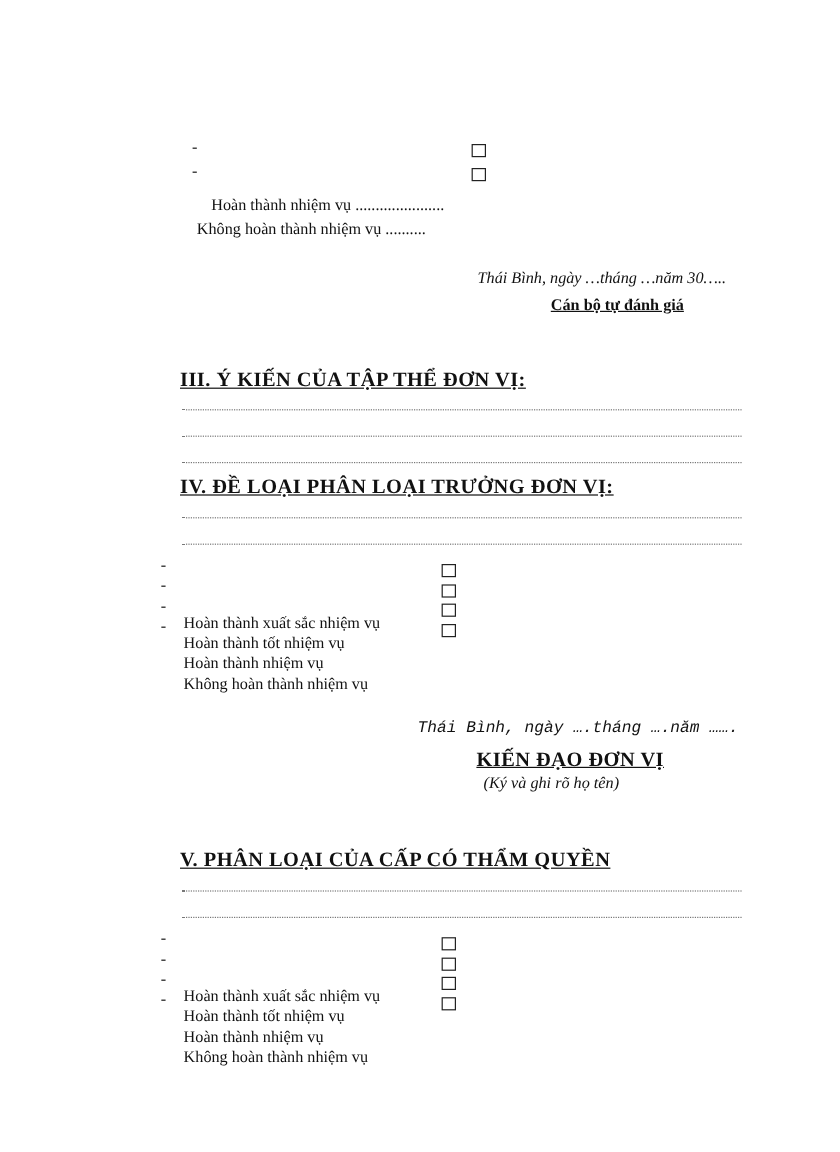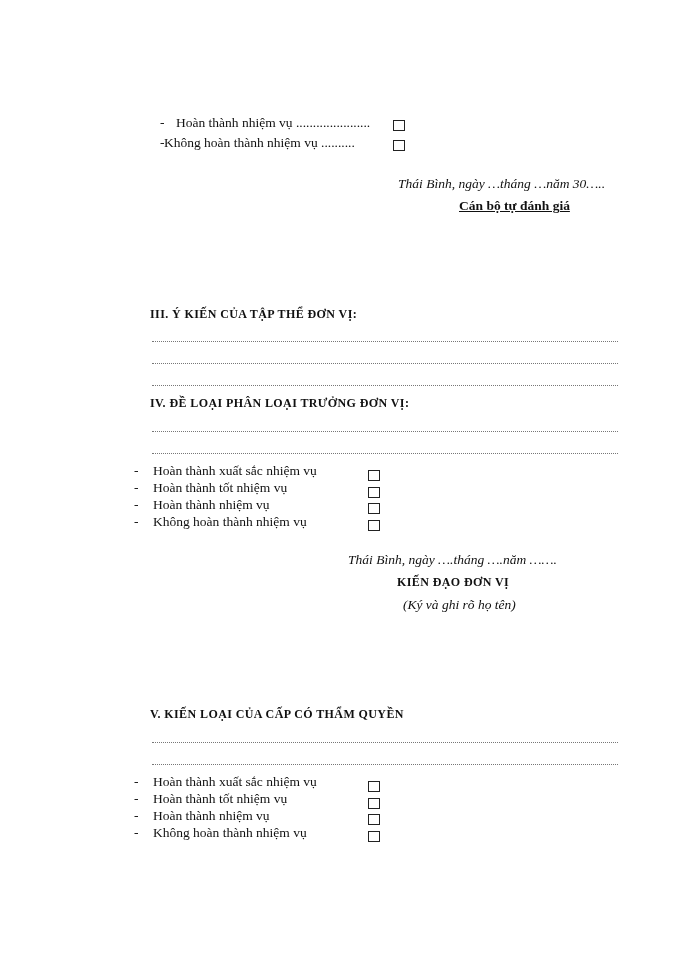--- a/index.html
+++ b/index.html
@@ -1,22 +1,22 @@
 <!DOCTYPE html>
 <html><head>
   <meta charset="utf-8">
   <style>
     html, body { margin: 0; padding: 0; background: #ffffff; }
     body {
       width: 700px; height: 960px; position: relative; overflow: hidden;
       font-family: "Liberation Serif", "DejaVu Serif", serif; color: #111;
     }
     .abs { position: absolute; white-space: nowrap; }
-    .t13 { font-size: 13.5px; }
-    .heading { font-weight: bold; font-size: 12px; letter-spacing: 0.4px; }
+    .t13 { font-size: 13.5px; margin-top: 48px; }
+    .heading { font-weight: bold; font-size: 17px; letter-spacing: 0.4px; text-decoration: underline; }
     .italic { font-style: italic; }
     .bold { font-weight: bold; text-decoration: underline; }
     .dotline {
       position: absolute; left: 152px; width: 466px; height: 0;
       border-top: 1px dotted #777;
     }
     .cb {
       position: absolute; width: 10px; height: 9px;
       border: 1.2px solid #222; background: #fff; box-sizing: content-box;
     }
@@ -59,27 +59,27 @@
   <span class="cb" style="left:368px; top:487px;"></span>
 
   <span class="dash abs" style="left:134px; top:497px;">-</span>
   <span class="abs t13" style="left:153px; top:497px;">Hoàn thành nhiệm vụ</span>
   <span class="cb" style="left:368px; top:503px;"></span>
 
   <span class="dash abs" style="left:134px; top:514px;">-</span>
   <span class="abs t13" style="left:153px; top:514px;">Không hoàn thành nhiệm vụ</span>
   <span class="cb" style="left:368px; top:520px;"></span>
 
-  <span class="abs t13 italic" style="left:348px; top:552px;">Thái Bình, ngày ….tháng ….năm …….</span>
+  <span class="abs t13 italic" style="left:348px; top:552px;font-family:Liberation Mono, monospace;">Thái Bình, ngày ….tháng ….năm …….</span>
   <span class="abs t13 heading" style="left:397px; top:575px;">KIẾN ĐẠO ĐƠN VỊ</span>
   <span class="abs t13 italic" style="left:403px; top:597px;">(Ký và ghi rõ họ tên)</span>
 </div>
 
 <div>
-  <span class="abs heading" style="left:150px; top:707px;">V. KIẾN LOẠI CỦA CẤP CÓ THẨM QUYỀN</span>
+  <span class="abs heading" style="left:150px; top:707px;">V. PHÂN LOẠI CỦA CẤP CÓ THẨM QUYỀN</span>
   <div class="dotline" style="top:742px;"></div>
   <div class="dotline" style="top:764px;"></div>
 
   <span class="dash abs" style="left:134px; top:774px;">-</span>
   <span class="abs t13" style="left:153px; top:774px;">Hoàn thành xuất sắc nhiệm vụ</span>
   <span class="cb" style="left:368px; top:781px;"></span>
 
   <span class="dash abs" style="left:134px; top:791px;">-</span>
   <span class="abs t13" style="left:153px; top:791px;">Hoàn thành tốt nhiệm vụ</span>
   <span class="cb" style="left:368px; top:798px;"></span>

